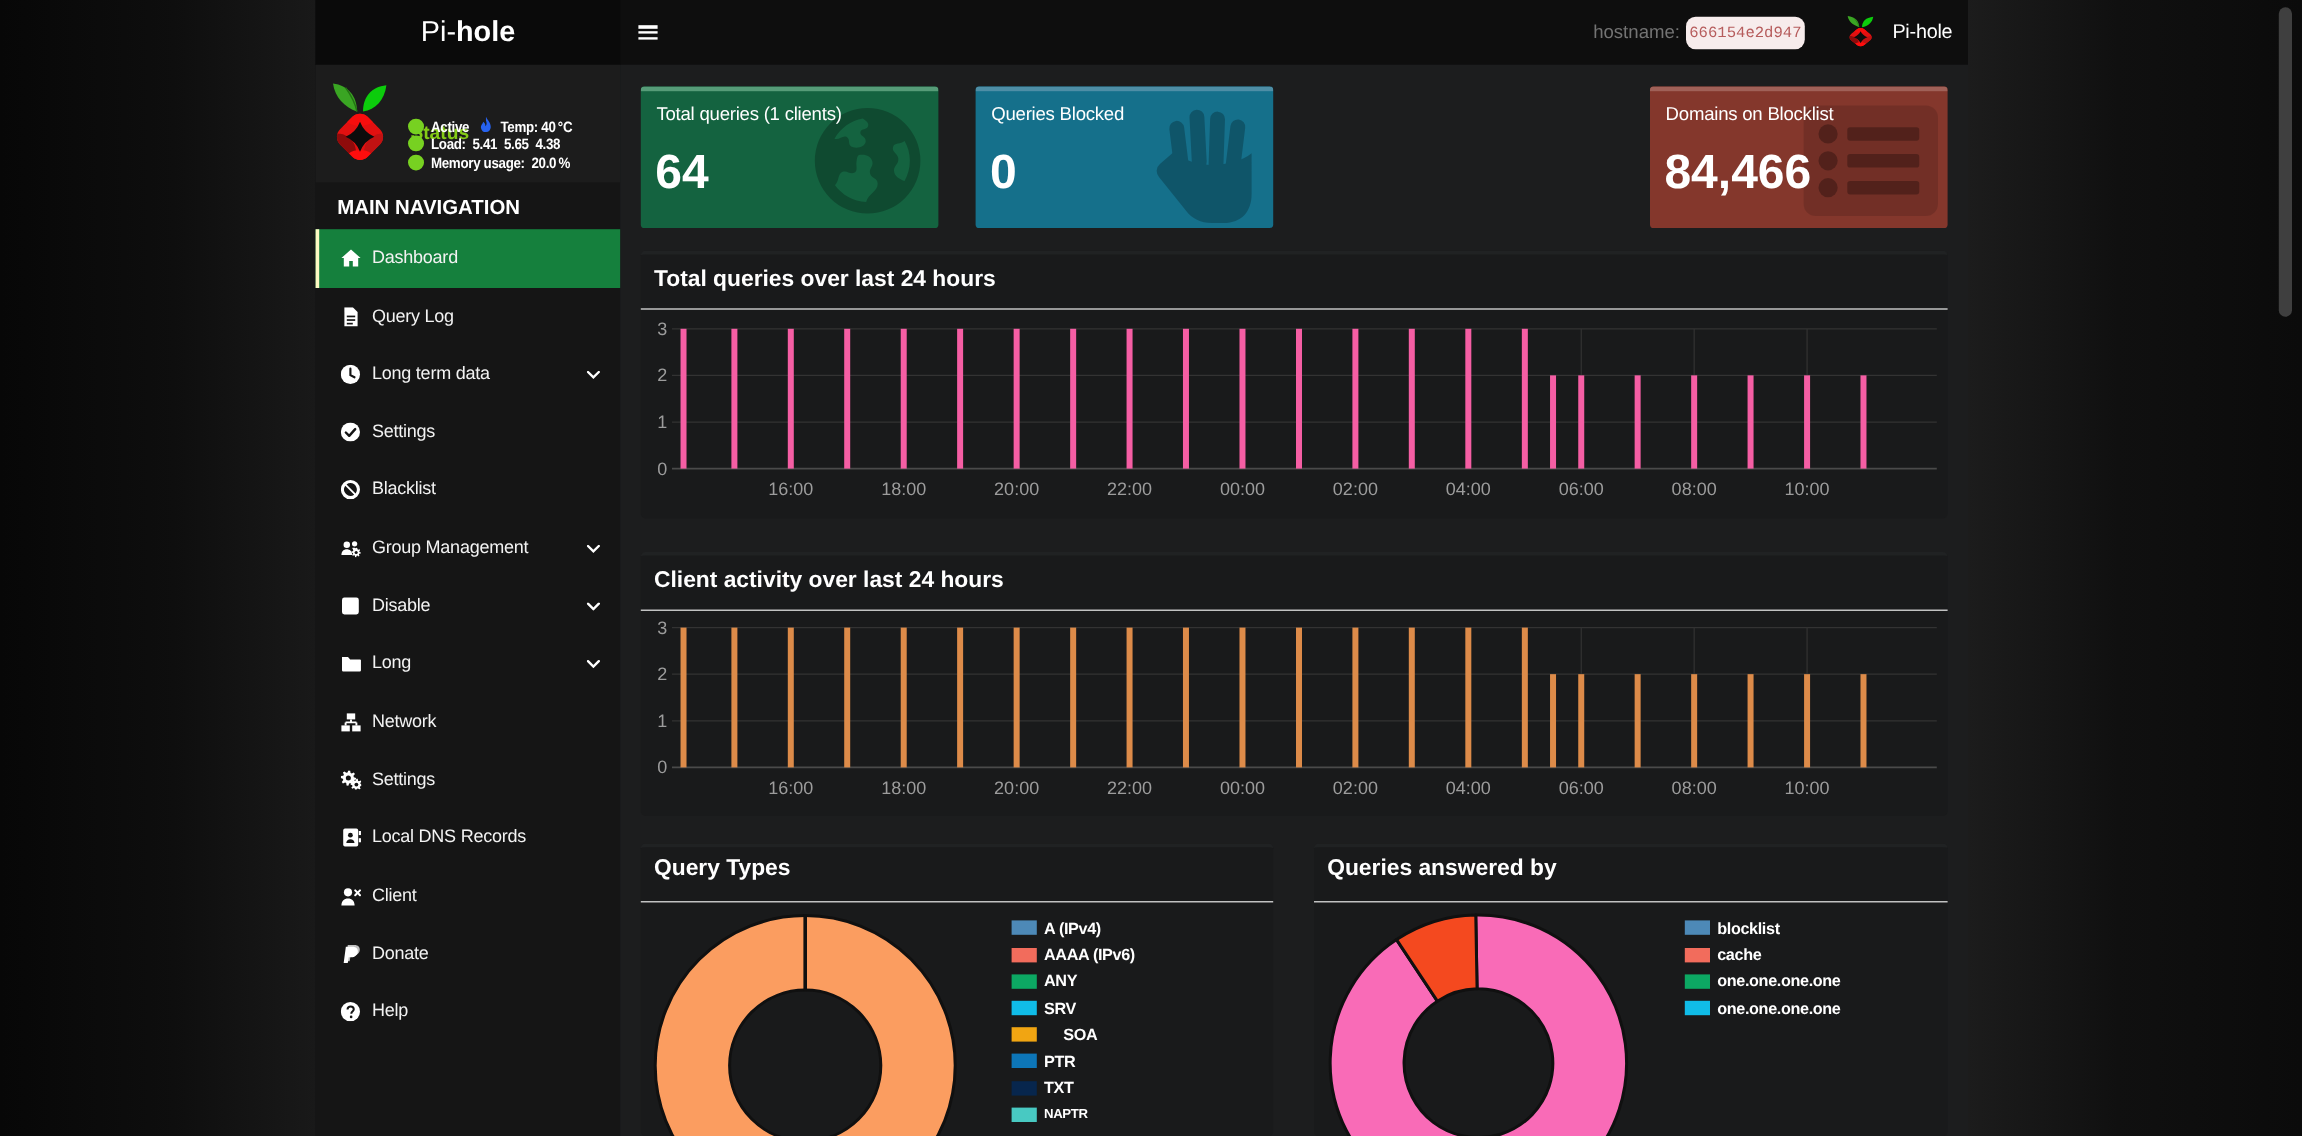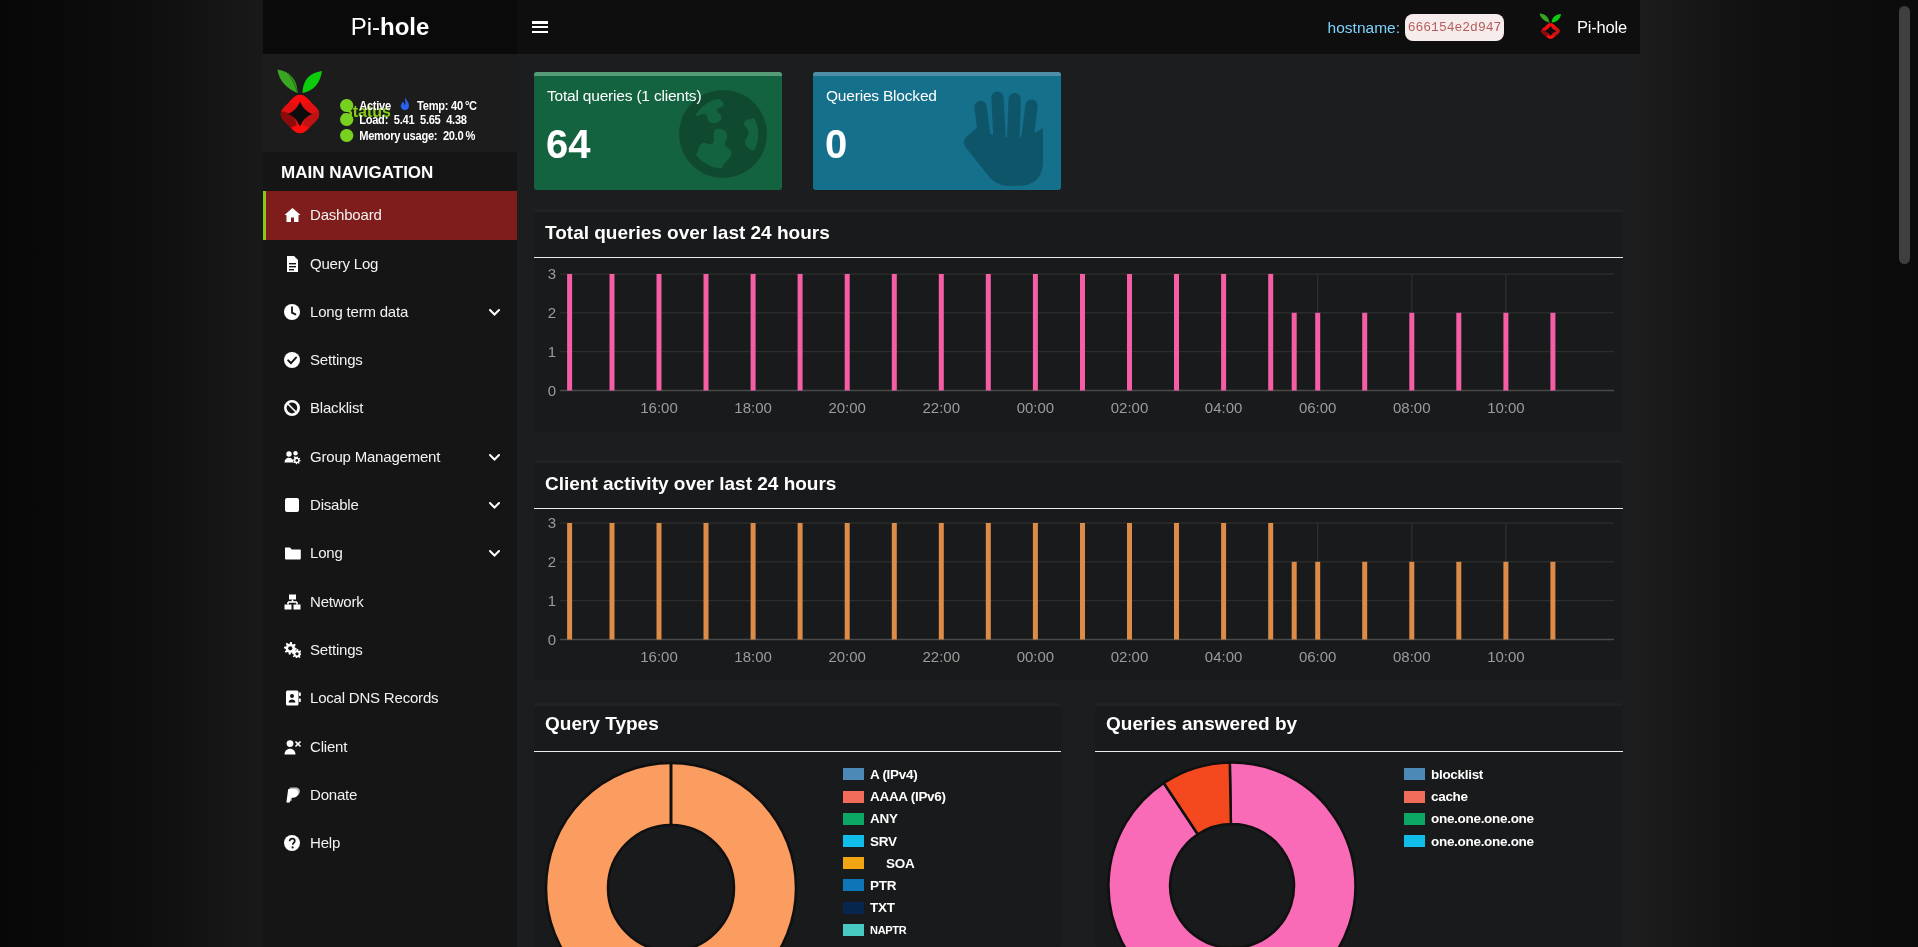--- a/index.html
+++ b/index.html
@@ -4,32 +4,32 @@
 * { margin:0; padding:0; box-sizing:border-box; }
 html,body { width:1918px; height:947px; overflow:hidden; background:#0b0b0b; font-family:"Liberation Sans", sans-serif; }
 svg text { font-family:"Liberation Sans", sans-serif; }
 #bgL { position:absolute; left:0; top:0; width:263px; height:947px; background:linear-gradient(90deg,#070707,#0e0e0e 55%,#191919); }
 #bgR { position:absolute; left:1640px; top:0; width:278px; height:947px; background:linear-gradient(90deg,#1c1c1c,#101010 45%,#0b0b0b); }
 #app { position:absolute; left:263px; top:0; width:1377px; height:947px; background:#1c1d1e; }
 #navbar { position:absolute; left:0; top:0; width:1377px; height:54px; background:#0e0e0e; }
 #brand { position:absolute; left:0; top:0; width:254px; height:54px; background:#0a0a0a; color:#fff; font-size:24px; text-align:center; line-height:54px; }
 #burger { position:absolute; left:269px; top:21px; }
 #burger div { width:16px; height:2.6px; background:#fff; margin-bottom:2.2px; }
-.hostlabel { position:absolute; right:240px; top:19px; color:#7dd3fc; font-size:15.5px; white-space:nowrap; }
+.hostlabel { position:absolute; right:240px; top:19px; color:#737373; font-size:15.5px; white-space:nowrap; }
 .hostbadge { position:absolute; left:1142px; top:14px; width:99px; height:27px; background:#f7ecec; border-radius:8px; color:#b65c5c; font-family:"Liberation Mono",monospace; font-size:13px; text-align:center; line-height:27px; }
 .navpihole { position:absolute; left:1314px; top:18px; color:#fff; font-size:16.5px; letter-spacing:-0.2px; }
 #sidebar { position:absolute; left:0; top:54px; width:254px; height:893px; background:#151515; }
 #userpanel { position:absolute; left:0; top:0; width:254px; height:98px; background:#1c1c1c; }
 .stitle { position:absolute; left:79px; top:13px; color:#84cc16; font-size:16px; font-weight:700;margin-top:36px; }
 .srow { position:absolute; left:77px; color:#fff; font-size:12.5px; font-weight:700; letter-spacing:-0.3px; white-space:nowrap; transform:scaleX(0.89); transform-origin:0 50%; }
 .dot { display:inline-block; width:14.5px; height:13px; border-radius:50%; background:#77d121; vertical-align:-2px; margin-right:7px; }
 #navheader { position:absolute; left:18px; top:109px; color:#fff; font-size:17px; font-weight:700; }
 #menu { position:absolute; left:0; top:137.3px; width:254px; }
 #menu .mlabel { position:absolute; left:47px; top:15px; color:#f2f2f2; font-size:15px; letter-spacing:-0.2px; }
-#menu .active { background:#7f1d1d; border-left:3px solid #84cc16; }
+#menu .active { background:#15803d; border-left:3px solid #fef9c3; }
 #menu .active .mlabel { left:44px; }
 #content { position:absolute; left:254px; top:54px; width:1123px; height:893px; background:#1c1d1e; }
 .card { position:absolute; top:18px; width:248px; height:118px; border-radius:3px; overflow:hidden; color:#fff; }
 .card .strip { position:absolute; left:0; top:0; width:100%; height:4px; }
 .card .ctitle { position:absolute; left:13px; top:15px; font-size:15.5px; letter-spacing:-0.2px; }
 .card .cnum { position:absolute; left:12px; top:50px; font-size:40px; font-weight:700; }
 .panel { position:absolute; background:#191a1b; border-top:3px solid #202223; border-radius:4px; }
 .ptitle { position:absolute; left:11px; top:10px; color:#fff; font-size:19px;font-weight:bold; }
 .pline { position:absolute; left:0; top:45px; width:100%; height:1px; background:#ececec; }
 </style></head>
@@ -242,20 +242,36 @@
             <rect x="4.3" y="3.4" width="3.1" height="10.5" rx="1.55" transform="rotate(-7 5.8 8.6)"></rect>
             <rect x="8.3" y="1.1" width="3.1" height="12.5" rx="1.55" transform="rotate(-3 9.8 7.3)"></rect>
             <rect x="12.2" y="1.5" width="3.1" height="12.5" rx="1.55" transform="rotate(2 13.7 7.7)"></rect>
             <rect x="16.1" y="3.1" width="3.1" height="11" rx="1.55" transform="rotate(7 17.6 8.6)"></rect>
             <path d="M4.9 9.8 L1.9 12.4 a1.9 1.9 0 0 0 -0.2 2.7 l5.6 7 c1.3 1.7 3.1 2.6 5.4 2.6 h2.5 c3.7 0 5.8-2.4 5.8-6 V10.2 c-4 3.2 -12.6 3.3 -16.1 -0.4 Z"></path>
           </g>
         </svg>
       <div class="ctitle">Queries Blocked</div>
         <div class="cnum">0</div>
     </div>
+    <div class="card" style="left:858px;background:#84372c">
+      <div class="strip" style="background:#a06158"></div>
+      <svg width="118" height="96" viewBox="0 0 29 24" style="position:absolute;right:5px;top:14px">
+          <rect x="0.5" y="0.5" width="28" height="23" rx="2.5" fill="rgba(0,0,0,0.13)"></rect>
+          <g fill="rgba(0,0,0,0.28)">
+            <circle cx="5.6" cy="6.4" r="2"></circle>
+            <circle cx="5.6" cy="12" r="2"></circle>
+            <circle cx="5.6" cy="17.6" r="2"></circle>
+            <rect x="9.6" y="5" width="15" height="2.8" rx="0.6"></rect>
+            <rect x="9.6" y="10.6" width="15" height="2.8" rx="0.6"></rect>
+            <rect x="9.6" y="16.2" width="15" height="2.8" rx="0.6"></rect>
+          </g>
+        </svg>
+      <div class="ctitle">Domains on Blocklist</div>
+        <div class="cnum">84,466</div>
+    </div>
     <div class="panel" style="left:17px;top:155px;width:1089px;height:223px">
       <div class="ptitle">Total queries over last 24 hours</div>
         <div class="pline"></div>
       <svg width="1089" height="176" style="position:absolute;left:0;top:50px">
           <line x1="26.0" y1="12.0" x2="1080.0" y2="12.0" stroke="#333333" stroke-width="1"></line>
           <line x1="26.0" y1="50.8" x2="1080.0" y2="50.8" stroke="#333333" stroke-width="1"></line>
           <line x1="26.0" y1="89.7" x2="1080.0" y2="89.7" stroke="#333333" stroke-width="1"></line>
           <line x1="125.0" y1="12.0" x2="125.0" y2="128.5" stroke="#333333" stroke-width="1"></line>
           <line x1="219.1" y1="12.0" x2="219.1" y2="128.5" stroke="#333333" stroke-width="1"></line>
           <line x1="313.2" y1="12.0" x2="313.2" y2="128.5" stroke="#333333" stroke-width="1"></line>

